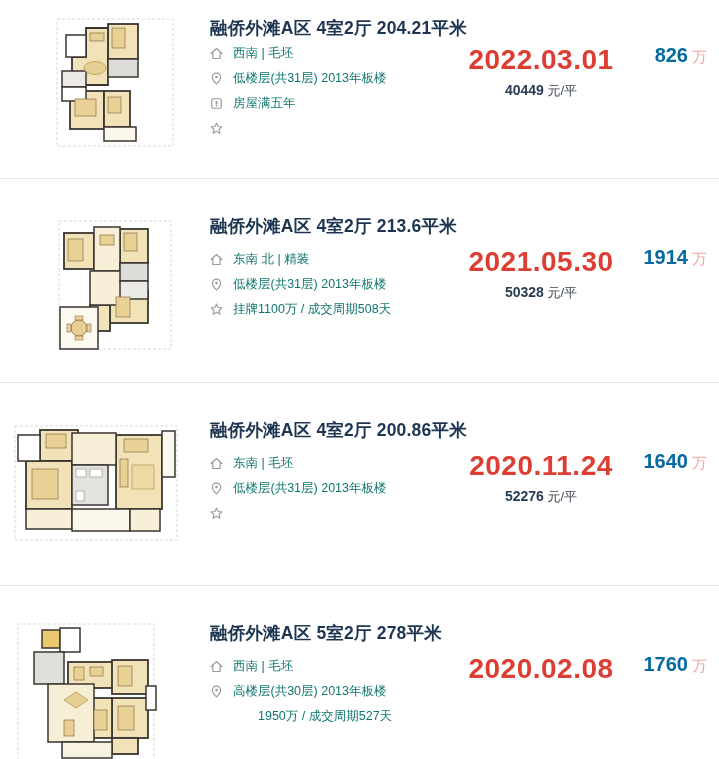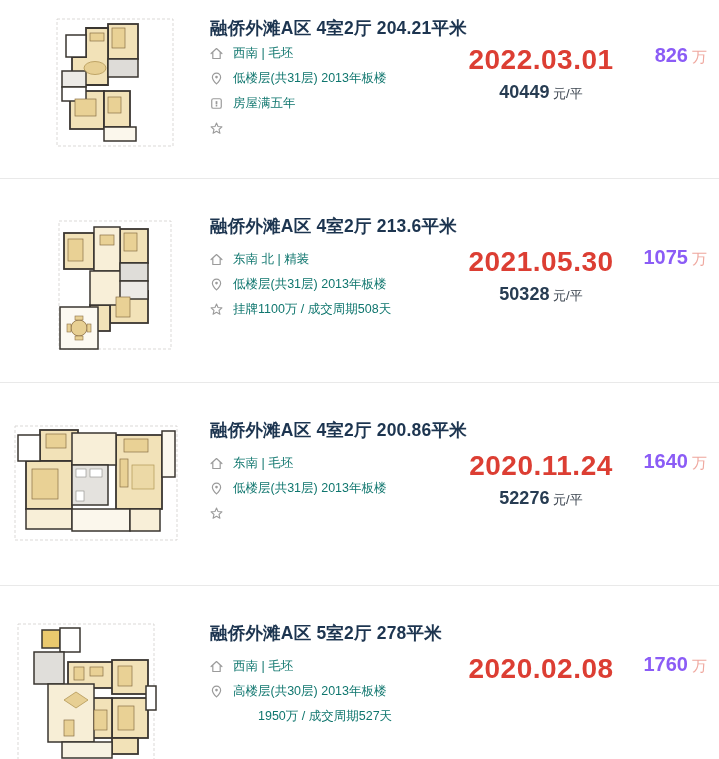--- a/index.html
+++ b/index.html
@@ -36,26 +36,26 @@
   }
   .detail-line .dicon{width:13px;height:13px;margin-right:10px;display:inline-flex;flex:0 0 13px;}
   .detail-line .dicon svg{display:block}
   .detail-line.indent .dtext{padding-left:25px;}
 
   .date-col{position:absolute;left:468px;width:146px;text-align:center;}
   .r1 .date-col{top:36px}
   .r2 .date-col,.r3 .date-col,.r4 .date-col{top:59px}
   .deal-date{font-size:28px;font-weight:bold;color:#dc3e33;letter-spacing:.5px;}
   .unit-price{margin-top:6px;font-size:13px;color:#3c4550;white-space:nowrap;}
-  .unit-price .upnum{font-weight:bold;font-size:18px;color:#273c52;}
+  .unit-price .upnum{font-weight:bold;font-size:14px;color:#273c52;}
 
   .price-col{position:absolute;right:12px;text-align:right;white-space:nowrap;}
   .r1 .price-col{top:36px}
   .r2 .price-col,.r3 .price-col,.r4 .price-col{top:59px}
-  .price-col .pnum{font-size:20px;font-weight:bold;color:#8b5cf6;}
+  .price-col .pnum{font-size:20px;font-weight:bold;color:#0369a1;}
   .price-col .punit{font-size:15px;color:#efa89f;margin-left:4px;}
 </style>
 </head>
 <body>
 
 <div class="listing r1">
   <div class="plan">
     <svg viewBox="0 0 136 140" width="136" height="140">
       <rect x="7" y="6" width="116" height="127" fill="none" stroke="#d2cfcd" stroke-width="0.8" stroke-dasharray="3,2"></rect>
       <g stroke="#3a3631" stroke-width="1.8" fill="#f2e2b8">
@@ -184,21 +184,21 @@
           </svg>
       </span>
       <span class="dtext">挂牌1100万 / 成交周期508天</span>
     </div>
   </div>
   <div class="date-col">
     <div class="deal-date">2021.05.30</div>
     <div class="unit-price"><span class="upnum">50328</span> <span>元/平</span></div>
   </div>
   <div class="price-col">
-    <span class="pnum">1075</span><span class="punit">万</span>
+    <span class="pnum">1914</span><span class="punit">万</span>
   </div>
 </div>
 
 <div class="listing r3">
   <div class="plan">
     <svg viewBox="0 0 170 124" width="170" height="124">
       <rect x="3" y="5" width="162" height="114" fill="none" stroke="#d2cfcd" stroke-width="0.8" stroke-dasharray="3,2"></rect>
       <g stroke="#3a3631" stroke-width="1.8" fill="#f2e2b8">
         <rect x="28" y="9" width="38" height="31"></rect>
         <rect x="14" y="40" width="46" height="48"></rect>

